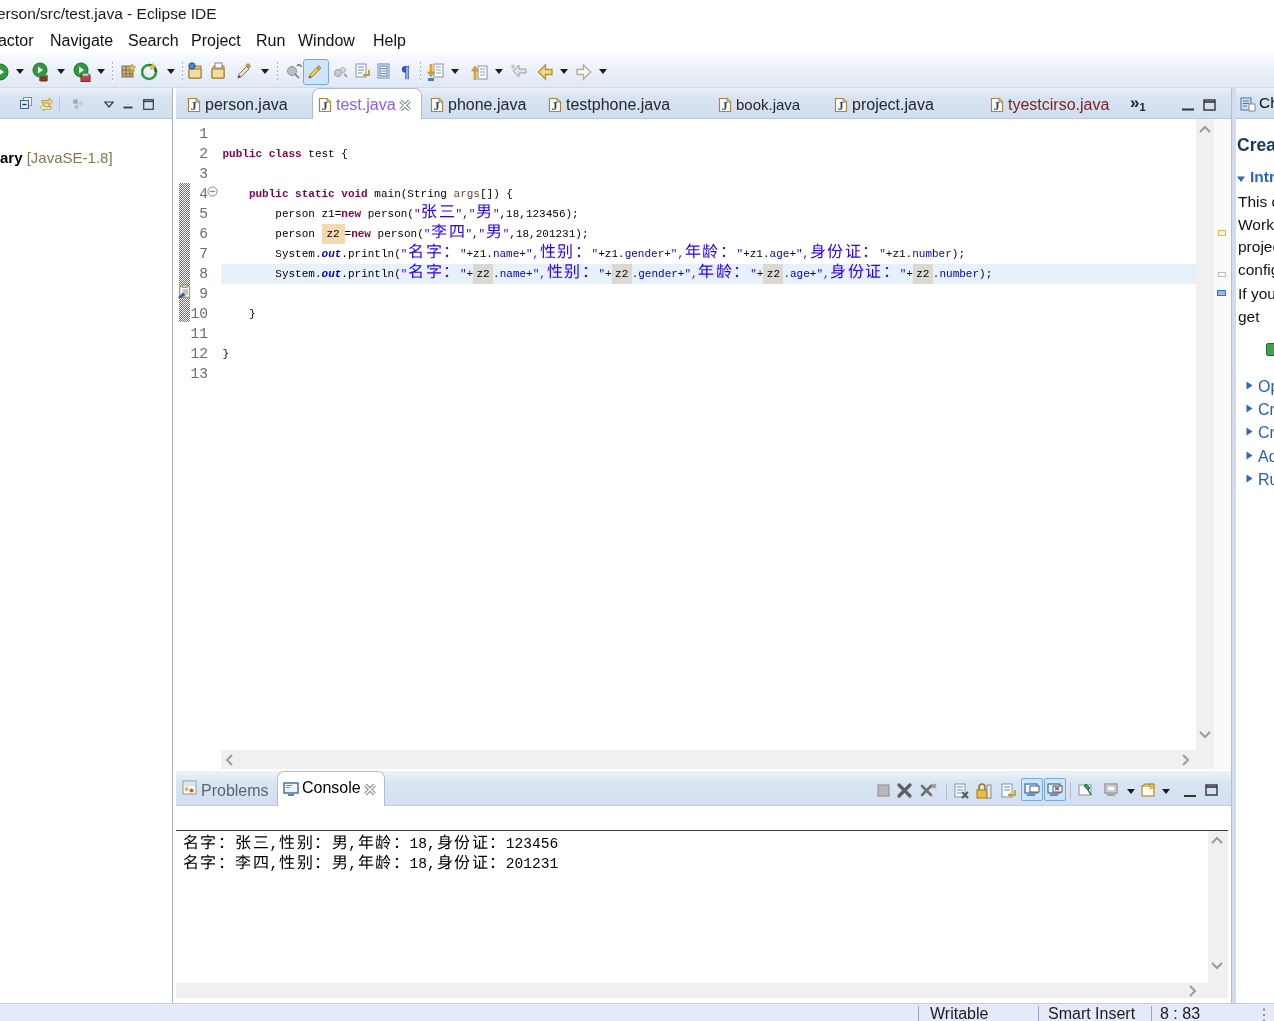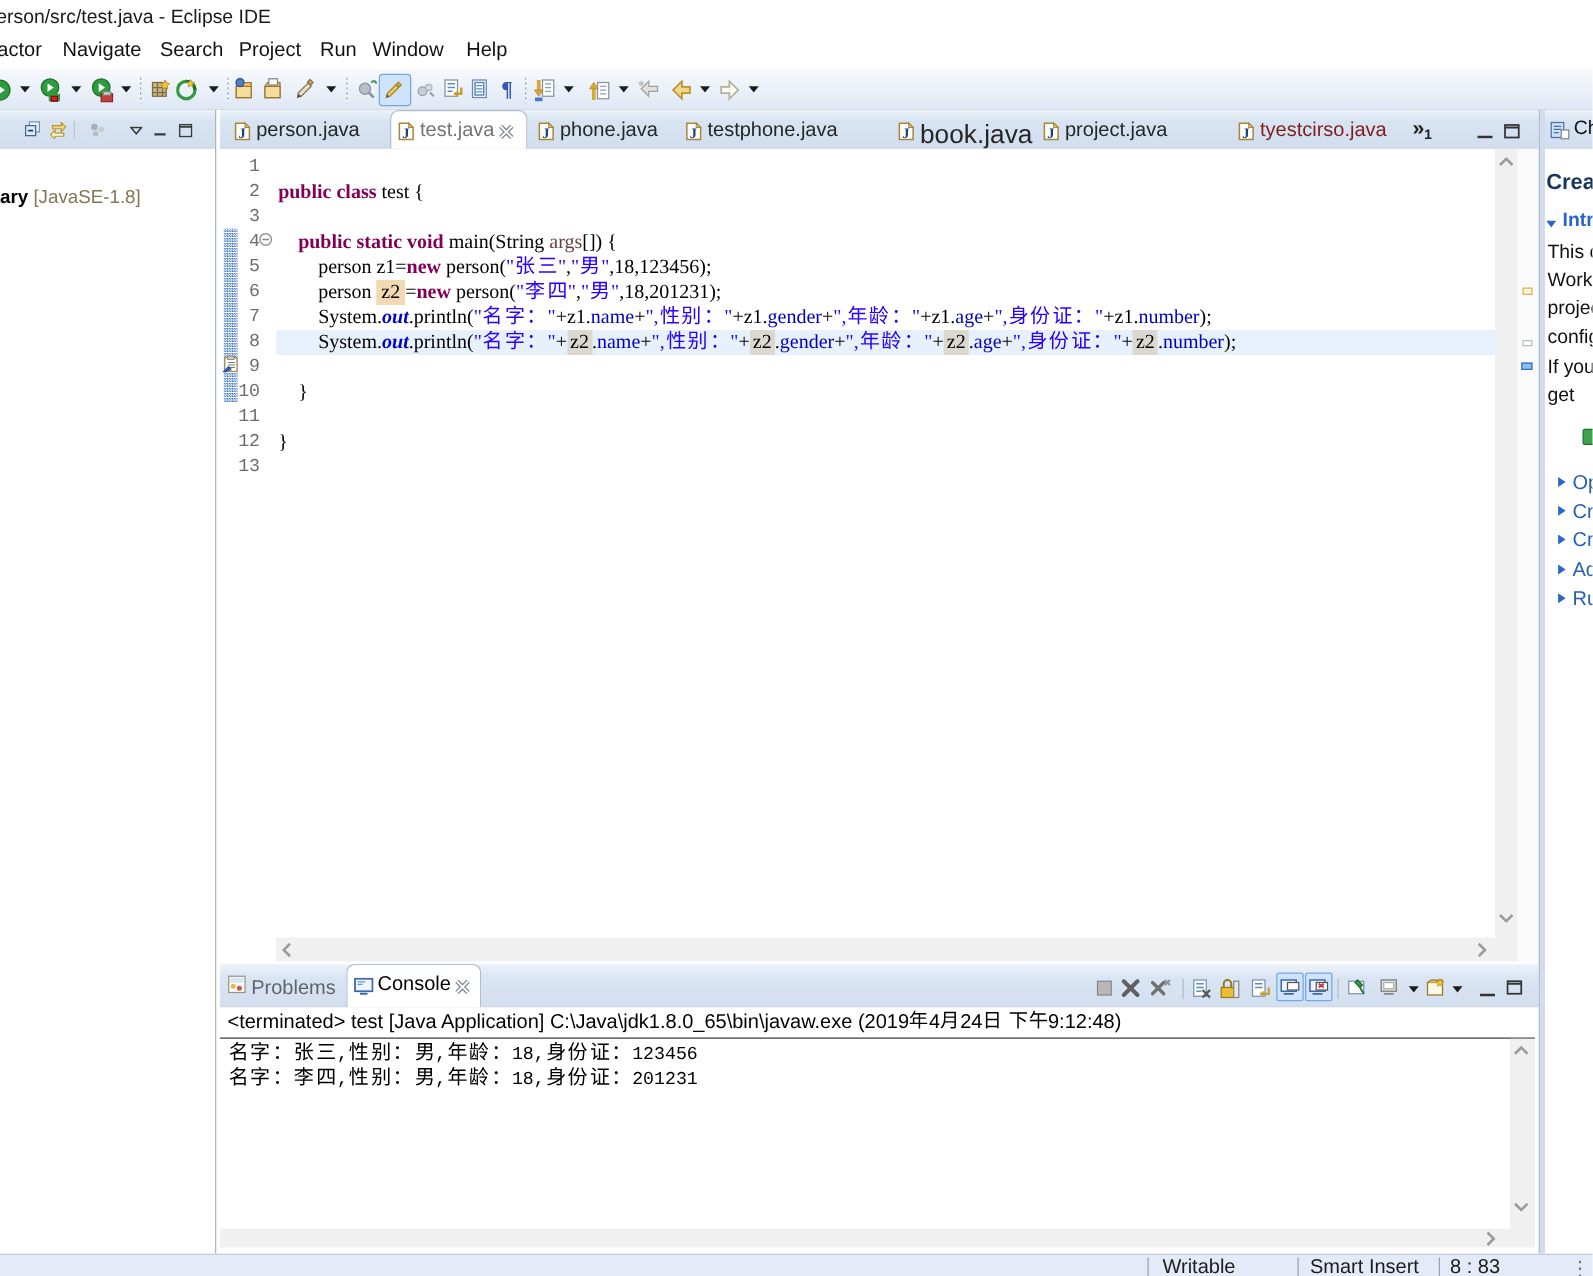--- a/index.html
+++ b/index.html
@@ -20,21 +20,21 @@
 #strip-ed { left:176px; width:1055px; }
 #strip-right { left:1236px; width:38px; }
 .tab { position:absolute; top:88px; height:31px; }
 .tab.active { background:#fff; border:1px solid #b2bdcc; border-bottom:none; border-radius:7px 7px 0 0; }
 #leftpanel { position:absolute; left:0; top:119px; width:172px; height:884px; background:#fff; }
 #leftborder { position:absolute; left:172px; top:88px; width:1px; height:915px; background:#aab4c2; }
 #editor { position:absolute; left:176px; top:119px; width:1055px; height:651px; background:#fff; overflow:hidden; }
 #rsash { position:absolute; left:1231px; top:88px; width:5px; height:915px; background:#d3dcee; border-left:1px solid #b4bfd2; }
 #rightpanel { position:absolute; left:1236px; top:119px; width:38px; height:884px; background:#fff; overflow:hidden; }
 .cl { position:absolute; left:46.5px; height:20px; line-height:20px; white-space:pre;
-  font-family:Liberation Serif, serif; font-size:16px; color:#000; }
+  font-family:Liberation Mono, monospace; font-size:11px; color:#000; }
 .ln { position:absolute; left:-24px; width:56px; height:20px; line-height:20px; text-align:right;
   font-family:"Liberation Mono",monospace; font-size:14.58px; color:#6d6d6d; }
 .kw { color:#7f0055; }
 .st { color:#2a00ff; }
 .fld { color:#0000c0; }
 .out { color:#0000c0; }
 .cmt { color:#3f7f5f; }
 .todo { color:#7f9fbf; }
 .arg { color:#6a3e3e; }
 .occw { display:inline-block; width:23px; text-align:center; background:#f3d9b1; }
@@ -277,21 +277,21 @@
     <path d="M9 1.5l3.5 3.5H9z" fill="#e3d49c" stroke="#a8863c" stroke-width="0.9"></path>
     <text x="6.6" y="13" font-size="11.5" font-weight="bold" font-family="Liberation Serif" fill="#17427e" text-anchor="middle">J</text>
   </svg>
 <div class="abs" style="left:205px;top:96px;font-size:16px;color:#262626">person.java</div>
 <div class="tab active" style="left:312px;width:110px"></div>
 <svg class="abs" style="left:318px;top:97px" width="14" height="16" viewBox="0 0 14 16">
     <path d="M1.5 1.5h7.5l3.5 3.5v9.5H1.5z" fill="#fffef8" stroke="#a8863c" stroke-width="1.2"></path>
     <path d="M9 1.5l3.5 3.5H9z" fill="#e3d49c" stroke="#a8863c" stroke-width="0.9"></path>
     <text x="6.6" y="13" font-size="11.5" font-weight="bold" font-family="Liberation Serif" fill="#17427e" text-anchor="middle">J</text>
   </svg>
-<div class="abs" style="left:336px;top:96px;font-size:16px;color:#737373">test.java</div>
+<div class="abs" style="left:336px;top:96px;font-size:16px;color:#8b5cf6">test.java</div>
 <svg class="abs" style="left:398px;top:99px" width="14" height="13" viewBox="0 0 14 13">
     <path d="M2.5 2l4.5 4.5L11.5 2M2.5 11l4.5-4.5L11.5 11" stroke="#76828f" stroke-width="3.6" fill="none"></path>
     <path d="M2.5 2l4.5 4.5L11.5 2M2.5 11l4.5-4.5L11.5 11" stroke="#fdfdfd" stroke-width="1.6" fill="none"></path>
   </svg>
 <svg class="abs" style="left:430px;top:97px" width="14" height="16" viewBox="0 0 14 16">
     <path d="M1.5 1.5h7.5l3.5 3.5v9.5H1.5z" fill="#fffef8" stroke="#a8863c" stroke-width="1.2"></path>
     <path d="M9 1.5l3.5 3.5H9z" fill="#e3d49c" stroke="#a8863c" stroke-width="0.9"></path>
     <text x="6.6" y="13" font-size="11.5" font-weight="bold" font-family="Liberation Serif" fill="#17427e" text-anchor="middle">J</text>
   </svg>
 <div class="abs" style="left:448px;top:96px;font-size:16px;color:#262626">phone.java</div>
@@ -299,21 +299,21 @@
     <path d="M1.5 1.5h7.5l3.5 3.5v9.5H1.5z" fill="#fffef8" stroke="#a8863c" stroke-width="1.2"></path>
     <path d="M9 1.5l3.5 3.5H9z" fill="#e3d49c" stroke="#a8863c" stroke-width="0.9"></path>
     <text x="6.6" y="13" font-size="11.5" font-weight="bold" font-family="Liberation Serif" fill="#17427e" text-anchor="middle">J</text>
   </svg>
 <div class="abs" style="left:566px;top:96px;font-size:16px;color:#262626">testphone.java</div>
 <svg class="abs" style="left:718px;top:97px" width="14" height="16" viewBox="0 0 14 16">
     <path d="M1.5 1.5h7.5l3.5 3.5v9.5H1.5z" fill="#fffef8" stroke="#a8863c" stroke-width="1.2"></path>
     <path d="M9 1.5l3.5 3.5H9z" fill="#e3d49c" stroke="#a8863c" stroke-width="0.9"></path>
     <text x="6.6" y="13" font-size="11.5" font-weight="bold" font-family="Liberation Serif" fill="#17427e" text-anchor="middle">J</text>
   </svg>
-<div class="abs" style="left:736px;top:96px;font-size:21px;color:#262626">book.java</div>
+<div class="abs" style="left:736px;top:96px;font-size:15px;color:#262626">book.java</div>
 <svg class="abs" style="left:834px;top:97px" width="14" height="16" viewBox="0 0 14 16">
     <path d="M1.5 1.5h7.5l3.5 3.5v9.5H1.5z" fill="#fffef8" stroke="#a8863c" stroke-width="1.2"></path>
     <path d="M9 1.5l3.5 3.5H9z" fill="#e3d49c" stroke="#a8863c" stroke-width="0.9"></path>
     <text x="6.6" y="13" font-size="11.5" font-weight="bold" font-family="Liberation Serif" fill="#17427e" text-anchor="middle">J</text>
   </svg>
 <div class="abs" style="left:852px;top:96px;font-size:16px;color:#262626">project.java</div>
 <svg class="abs" style="left:990px;top:97px" width="14" height="16" viewBox="0 0 14 16">
     <path d="M1.5 1.5h7.5l3.5 3.5v9.5H1.5z" fill="#fffef8" stroke="#a8863c" stroke-width="1.2"></path>
     <path d="M9 1.5l3.5 3.5H9z" fill="#e3d49c" stroke="#a8863c" stroke-width="0.9"></path>
     <text x="6.6" y="13" font-size="11.5" font-weight="bold" font-family="Liberation Serif" fill="#17427e" text-anchor="middle">J</text>
@@ -534,31 +534,20 @@
   </svg>
 <div class="darr" style="left:1162px;top:789px"></div>
 <svg class="abs" style="left:1183px;top:786px" width="14" height="12" viewBox="0 0 14 12">
     <path d="M1 10h12" stroke="#333" stroke-width="2"></path>
   </svg>
 <svg class="abs" style="left:1205px;top:784px" width="14" height="13" viewBox="0 0 14 13">
     <rect x="1" y="1" width="11" height="10" fill="none" stroke="#333" stroke-width="1.4"></rect>
     <path d="M1 3h11" stroke="#333" stroke-width="1.6"></path>
   </svg>
 <div id="consolepanel">
-  <div class="abs" style="left:6px;top:3px;font-size:16px;color:#000;white-space:nowrap">&lt;terminated&gt; test [Java Application] C:\Java\jdk1.8.0_65\bin\javaw.exe (2019<i class="cjh"><svg>
-          <use href="#c8"></use>
-        </svg></i>4<i class="cjh"><svg>
-          <use href="#c15"></use>
-        </svg></i>24<i class="cjh"><svg>
-          <use href="#c16"></use>
-        </svg></i> <i class="cjh"><svg>
-          <use href="#c17"></use>
-        </svg></i><i class="cjh"><svg>
-          <use href="#c18"></use>
-        </svg></i>9:12:48)</div>
   <div class="abs" style="left:0;top:24px;width:1052px;height:1px;background:#3c3c3c"></div>
   <div class="cmono" style="left:6px;top:28px"><i class="cj"><svg>
           <use href="#c0"></use>
         </svg></i><i class="cj"><svg>
           <use href="#c1"></use>
         </svg></i><i class="cj"><svg>
           <use href="#c2"></use>
         </svg></i><i class="cj"><svg>
           <use href="#c3"></use>
         </svg></i><i class="cj"><svg>

